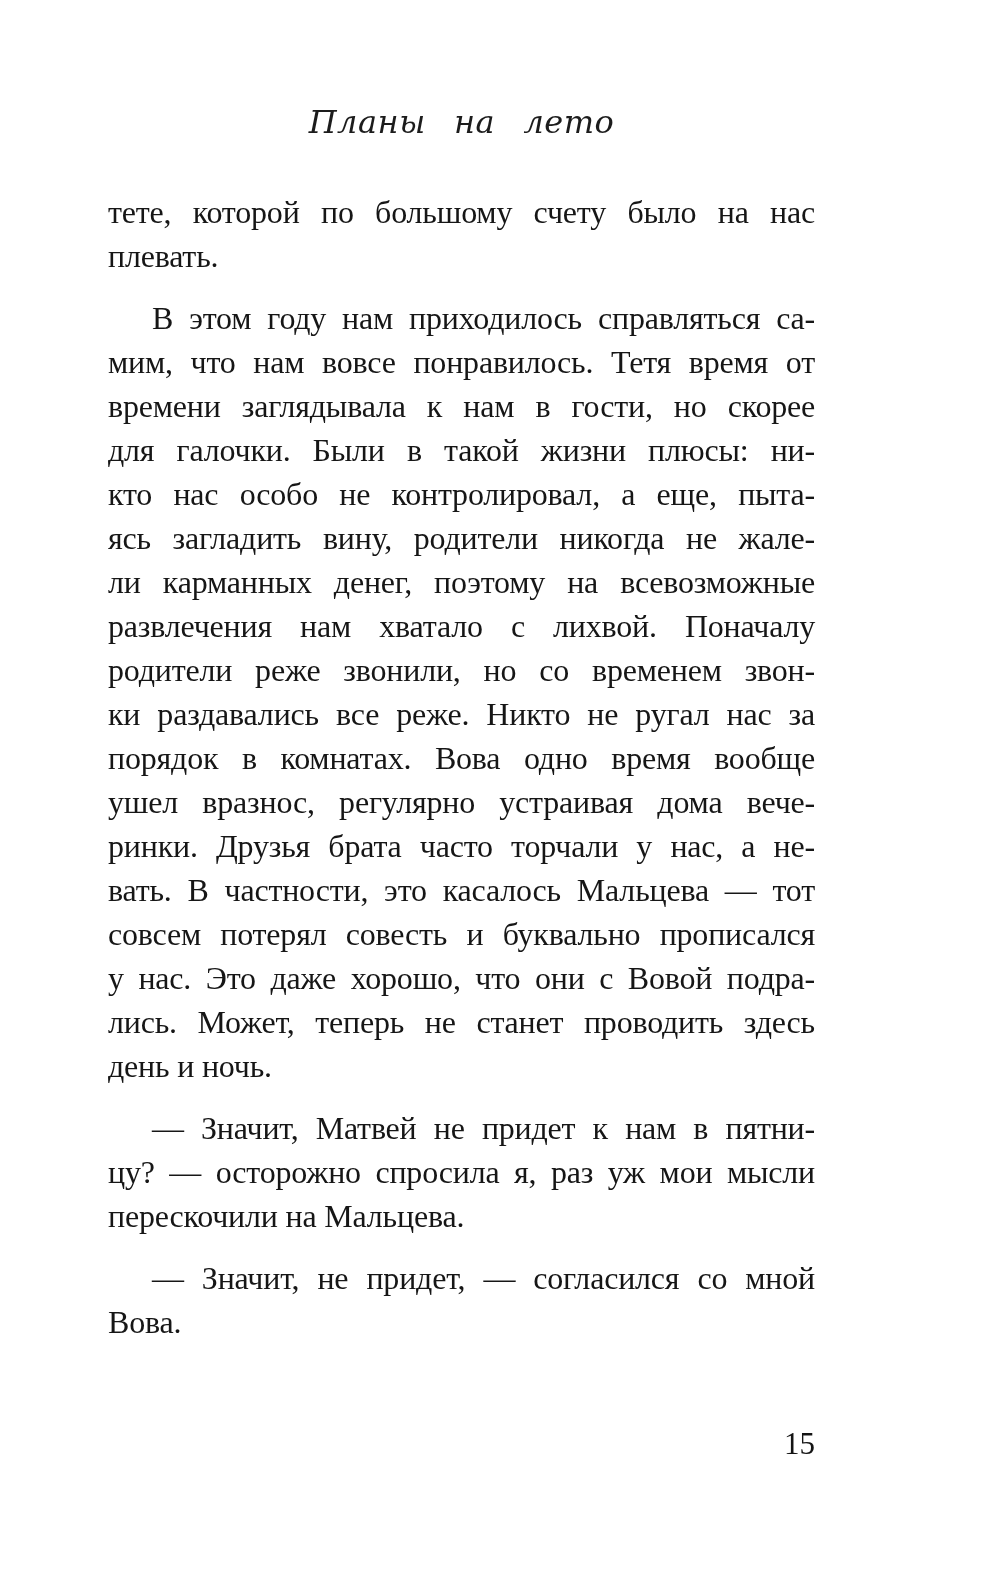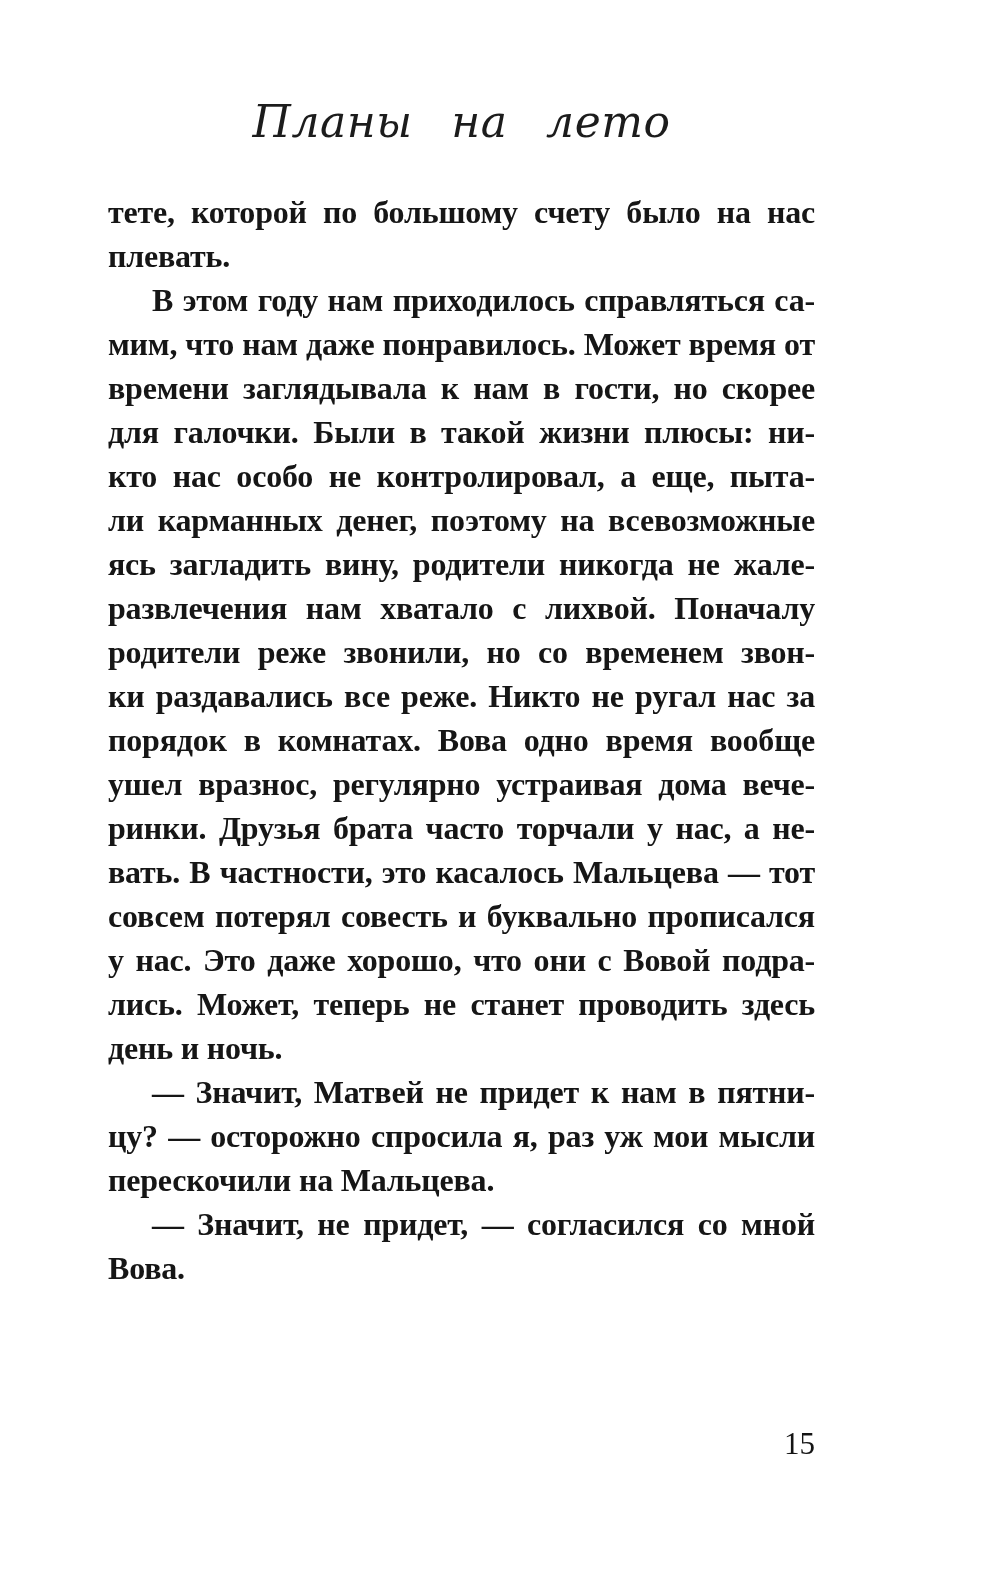--- a/index.html
+++ b/index.html
@@ -20,48 +20,48 @@
     background: #ffffff;
   }
   .chapter-header {
     position: absolute;
     left: 108px;
     top: 98px;
     width: 707px;
     text-align: center;
     font-family: "DejaVu Serif", serif;
     font-style: italic;
-    font-size: 44px;
+    font-size: 32px;
     line-height: 48px;
     color: #1c1c1c;
     word-spacing: 0.55em;
     letter-spacing: 0.5px;
   }
   .body-text {
     position: absolute;
     left: 108px;
     top: 190px;
     width: 707px;
     font-size: 32px;
     line-height: 44px;
     color: #161616;
     letter-spacing: -0.2px;
-    font-weight: bold;
   }
   .text-line {
     height: 44px;
     text-align: justify;
     text-align-last: justify;
     white-space: normal;
   }
   .text-line.para-last {
     text-align-last: left;
   }
   .text-line.para-first-indent {
     text-indent: 44px;
+    margin-top: 18px;
   }
   .page-number {
     position: absolute;
     left: 108px;
     top: 1422px;
     width: 707px;
     text-align: right;
     font-size: 31px;
     line-height: 44px;
     font-weight: 400;
@@ -72,26 +72,26 @@
 <body>
 
 <div class="page">
 
   <div class="chapter-header">Планы на лето</div>
 
   <div class="body-text">
       <div class="text-line">тете, которой по большому счету было на нас</div>
       <div class="text-line para-last">плевать.</div>
       <div class="text-line para-first-indent">В этом году нам приходилось справляться са-</div>
-      <div class="text-line">мим, что нам даже понравилось. Может время от</div>
+      <div class="text-line">мим, что нам вовсе понравилось. Тетя время от</div>
       <div class="text-line">времени заглядывала к нам в гости, но скорее</div>
       <div class="text-line">для галочки. Были в такой жизни плюсы: ни-</div>
       <div class="text-line">кто нас особо не контролировал, а еще, пыта-</div>
+      <div class="text-line">ясь загладить вину, родители никогда не жале-</div>
       <div class="text-line">ли карманных денег, поэтому на всевозможные</div>
-      <div class="text-line">ясь загладить вину, родители никогда не жале-</div>
       <div class="text-line">развлечения нам хватало с лихвой. Поначалу</div>
       <div class="text-line">родители реже звонили, но со временем звон-</div>
       <div class="text-line">ки раздавались все реже. Никто не ругал нас за</div>
       <div class="text-line">порядок в комнатах. Вова одно время вообще</div>
       <div class="text-line">ушел вразнос, регулярно устраивая дома вече-</div>
       <div class="text-line">ринки. Друзья брата часто торчали у нас, а не-</div>
       <div class="text-line">вать. В частности, это касалось Мальцева — тот</div>
       <div class="text-line">совсем потерял совесть и буквально прописался</div>
       <div class="text-line">у нас. Это даже хорошо, что они с Вовой подра-</div>
       <div class="text-line">лись. Может, теперь не станет проводить здесь</div>

